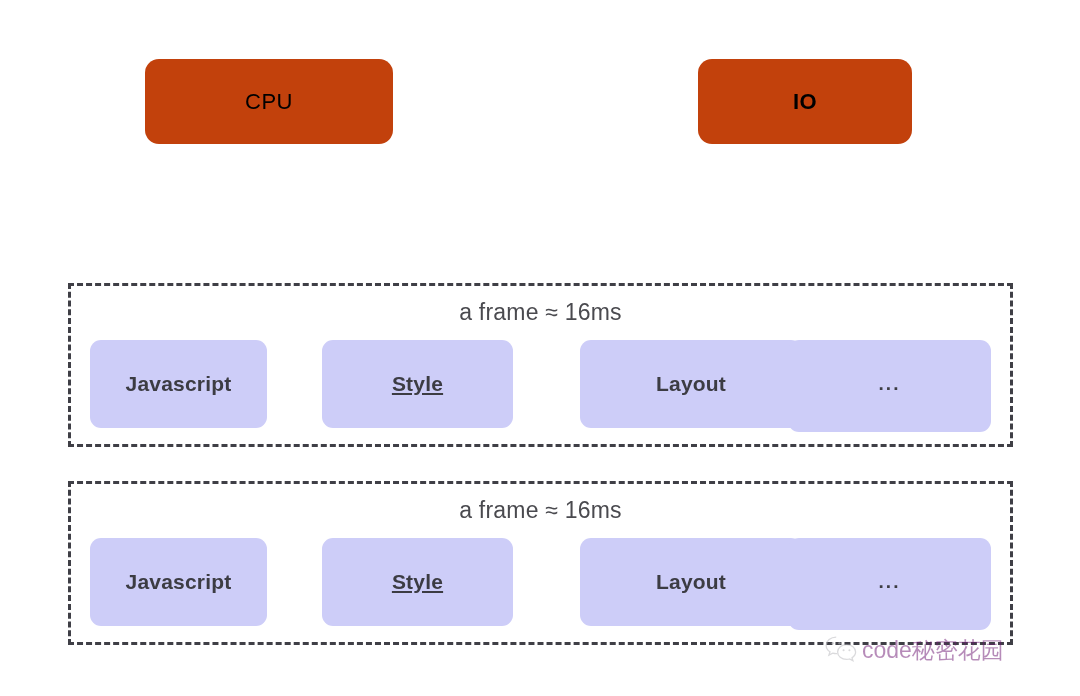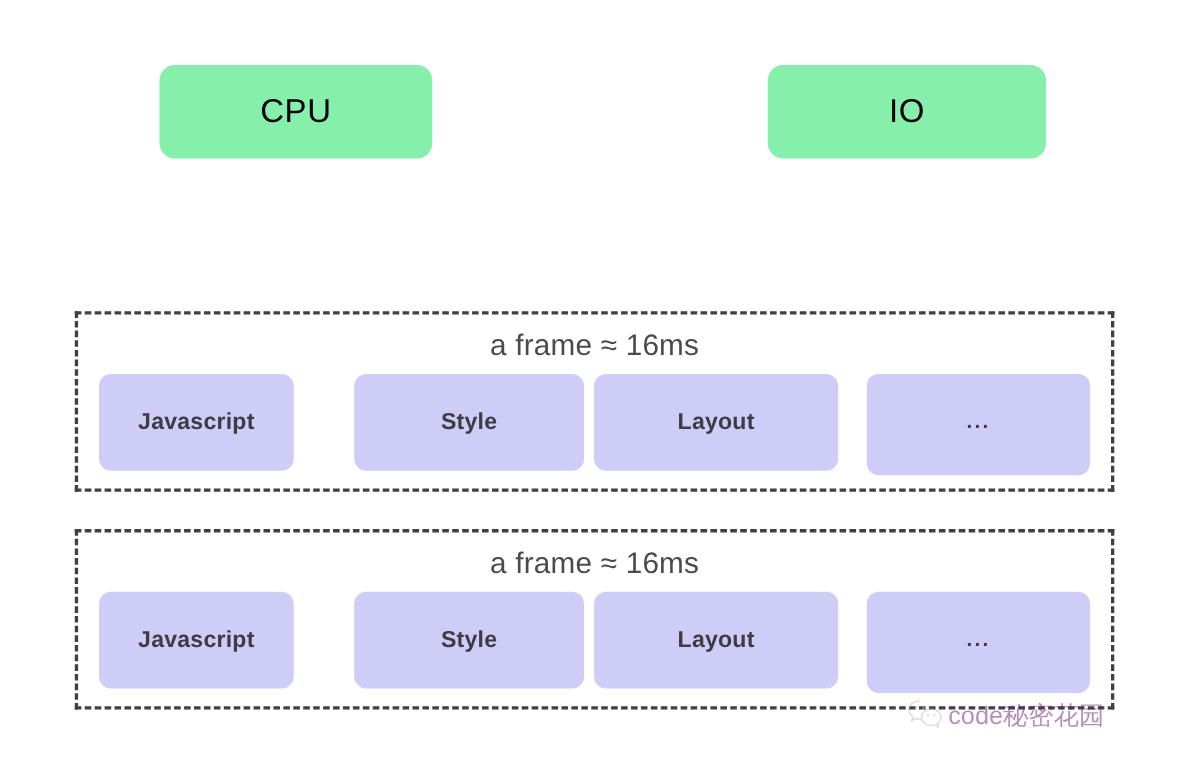--- a/index.html
+++ b/index.html
@@ -18,40 +18,41 @@
   .stage {
     position: absolute;
     left: 0; top: 0;
     width: 1080px;
     height: 696px;
   }
 
   
   .hw-box {
     position: absolute;
-    background: #86efac;
+    background: #c2410c;
     border-radius: 14px;
     display: flex;
     align-items: center;
     justify-content: center;
     color: #000000;
-    font-size: 30px;
+    font-size: 22px;
     letter-spacing: 0.5px;
   }
   #hw-cpu {
     left: 145px;
     top: 59px;
     width: 248px;
     height: 85px;
   }
   #hw-io {
     left: 698px;
     top: 59px;
-    width: 253px;
+    width: 214px;
     height: 85px;
+    font-weight: bold;
   }
 
   
   .frame {
     position: absolute;
     left: 68px;
     width: 945px;
     height: 164px;
     box-sizing: border-box;
     border: 3px dashed #3f3f46;
@@ -59,21 +60,21 @@
   }
   #frame-0 { top: 283px; }
   #frame-1 { top: 481px; }
 
   .frame-label {
     position: absolute;
     left: 0;
     right: 0;
     top: 13px;
     text-align: center;
-    font-size: 27px;
+    font-size: 23px;
     color: #4a4a4f;
     letter-spacing: 0.2px;
   }
 
   .frame-stages {
     position: absolute;
     left: 19px;
     top: 54px;
     width: 904px;
     height: 88px;
@@ -87,22 +88,22 @@
     border-radius: 11px;
     display: flex;
     align-items: center;
     justify-content: center;
     color: #3c3c43;
     font-size: 21px;
     font-weight: bold;
     letter-spacing: 0.2px;
   }
   .stage-box.s0 { left: 0px;   width: 177px; }
-  .stage-box.s1 { left: 232px; width: 209px; }
-  .stage-box.s2 { left: 450px; width: 222px; }
+  .stage-box.s1 { left: 232px; width: 191px; text-decoration: underline; }
+  .stage-box.s2 { left: 490px; width: 222px; }
   .stage-box.s3 { left: 698px; width: 203px; }
 
   .stage-box.ellipsis {
     font-size: 19px;
     font-weight: bold;
     letter-spacing: 2px;
     padding-bottom: 4px;
   }
 
   

